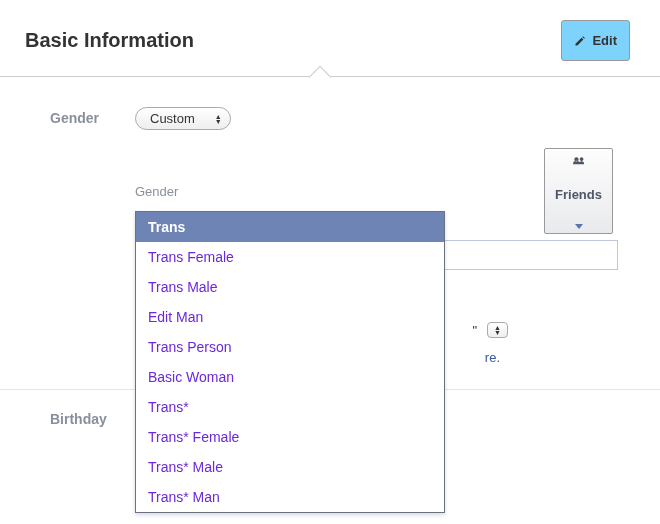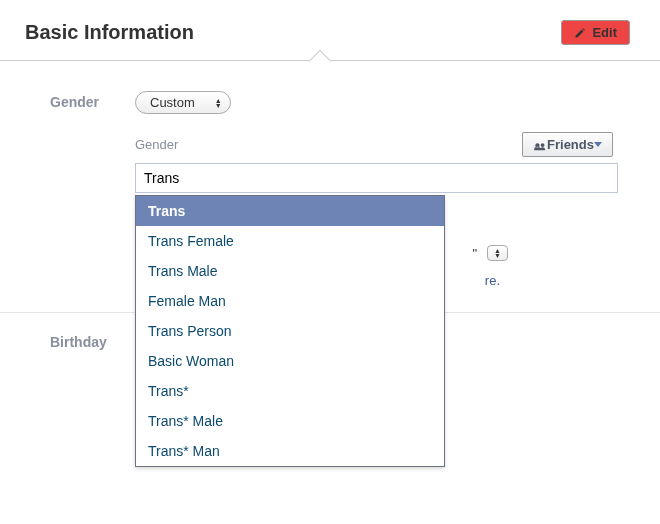--- a/index.html
+++ b/index.html
@@ -23,22 +23,22 @@
     }
     .section-title {
       font-size: 20px;
       font-weight: bold;
       color: #333;
       text-align: center;
     }
     .edit-btn {
       border: 1px solid #999;
       border-radius: 3px;
-      padding: 4px 12px;
-      background: #ef4444;
+      padding: 12px 12px;
+      background: #7dd3fc;
       font-size: 13px;
       font-weight: bold;
       color: #333;
       cursor: pointer;
       display: flex;
       align-items: center;
       gap: 6px;
     }
     .pencil {
       width: 12px;
@@ -110,21 +110,22 @@
       border: 1px solid #999;
       background: linear-gradient(#fdfdfd, #e9eaed);
       border-radius: 2px;
       padding: 4px 10px;
       font-size: 13px;
       font-weight: bold;
       color: #4e5665;
       cursor: pointer;
       display: flex;
       align-items: center;
-      gap: 0;
+      gap: 22px;
+      flex-direction: column;
     }
     .caret-down {
       width:0;height:0;border-left:4px solid transparent;border-right:4px solid transparent;border-top:5px solid #5b74a8;
     }
     .text-input {
       width: 100%;
       border: 1px solid #bdc7d8;
       padding: 6px 8px;
       font-size: 14px;
       font-family: inherit;
@@ -136,21 +137,21 @@
       left: 0;
       width: 310px;
       background: #fff;
       border: 1px solid #6a7180;
       z-index: 10;
       box-shadow: 0 2px 4px rgba(0,0,0,0.15);
     }
     .dropdown-item {
       padding: 7px 12px;
       font-size: 14px;
-      color: #0c4a6e;
+      color: #6d28d9;
       cursor: pointer;
     }
     .dropdown-item.selected {
       background: #6d84b4;
       color: #fff;
       font-weight: bold;
     }
     .below-input {
       margin-top: 52px;
       display:flex;
@@ -220,24 +221,25 @@
             <span>Friends</span>
             <span class="caret-down"></span>
           </button>
         </div>
         <input type="text" class="text-input" value="Trans" style="">
 
         <div class="dropdown" id="dropdown">
             <div class="dropdown-item selected">Trans</div>
             <div class="dropdown-item">Trans Female</div>
             <div class="dropdown-item">Trans Male</div>
-            <div class="dropdown-item">Female Man</div>
+            <div class="dropdown-item">Edit Man</div>
             <div class="dropdown-item">Trans Person</div>
             <div class="dropdown-item">Basic Woman</div>
             <div class="dropdown-item">Trans*</div>
+            <div class="dropdown-item">Trans* Female</div>
             <div class="dropdown-item">Trans* Male</div>
             <div class="dropdown-item">Trans* Man</div>
           </div>
       </div>
 
       <div class="below-input">
         <span class="quote-stub">"</span>
         <span class="pill-small">
           <span class="double-arrow">
               <span>▲</span>

